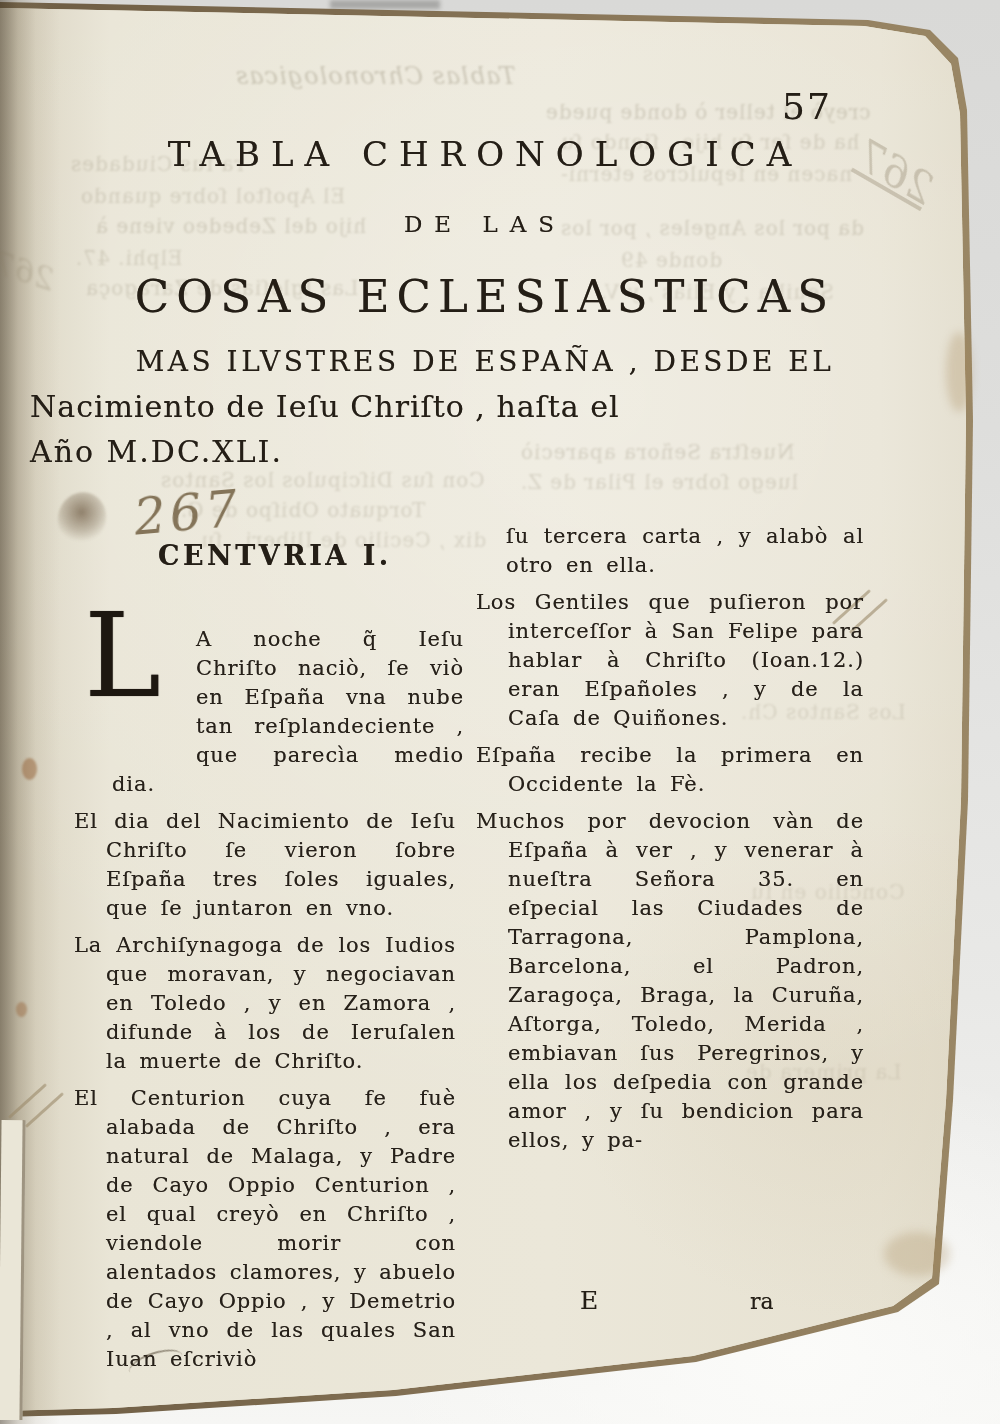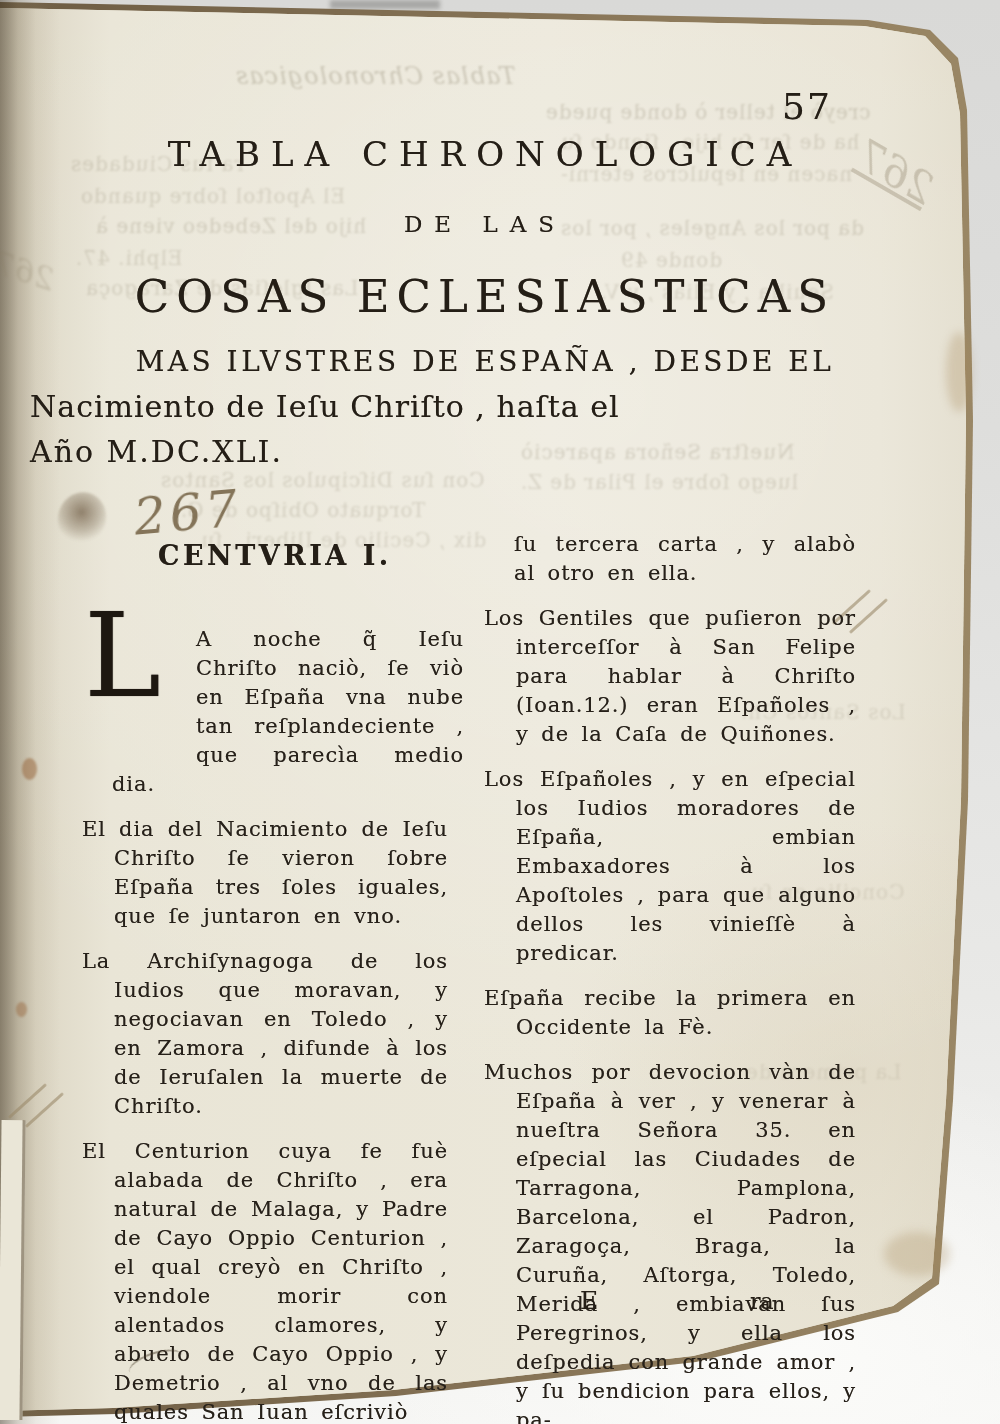--- a/index.html
+++ b/index.html
@@ -43,21 +43,21 @@
   .t2{position:absolute;left:40px;right:70px;top:211px;text-align:center;font-size:23px;letter-spacing:12px;}
   .t3{position:absolute;left:30px;right:60px;top:270px;text-align:center;font-size:45px;letter-spacing:7px;}
   .t4{position:absolute;left:30px;right:60px;top:345px;text-align:center;font-size:28px;letter-spacing:3.5px;}
   .t5{position:absolute;left:30px;right:60px;top:389px;text-align:left;font-size:30px;letter-spacing:1px;}
   .t6{position:absolute;left:30px;right:60px;top:434px;text-align:left;font-size:30px;letter-spacing:2px;}
   .centuria{position:absolute;left:158px;top:540px;font-size:27px;letter-spacing:3.5px;font-weight:bold;}
   .col{position:absolute;font-size:21px;line-height:29px;text-align:justify;
        letter-spacing:.9px;word-spacing:5px;color:#262019;text-shadow:0 0 .45px rgba(38,32,25,.5);}
   .col-left{left:66px;top:625px;width:398px;}
   .col-right{left:468px;top:514px;width:404px;}
-  .entry{margin:16px;padding-left:32px;text-indent:-32px;}
+  .entry{margin:8px;padding-left:32px;text-indent:-32px;}
   .entry.cont{text-indent:0;padding-left:30px;}
   .p-first{margin:0;padding-left:46px;text-indent:0;}
   .dc-spacer{float:left;width:130px;height:118px;margin-left:-46px;}
   .dropcap{position:absolute;left:84px;top:598px;font-size:116px;line-height:1;color:#1d1710;
            text-shadow:0 0 1px rgba(29,23,16,.7);}
   .sig{position:absolute;left:580px;top:1286px;font-size:25px;}
   .catch{position:absolute;left:750px;top:1289px;font-size:22px;}
   
   .hw267{position:absolute;left:134px;top:484px;font-size:50px;font-style:italic;letter-spacing:4px;
          color:#6b5839;opacity:.8;transform:rotate(-5deg);filter:blur(.4px);}
@@ -144,21 +144,20 @@
   <div class="col col-left">
     <p class="p-first"><span class="dc-spacer"></span><span>A noche q̃ Ieſu Chriſto naciò, ſe viò en Eſpaña vna nube tan reſplandeciente , que parecìa medio dia.</span></p>
     <p class="entry">El dia del Nacimiento de Ieſu Chriſto ſe vieron ſobre Eſpaña tres ſoles iguales, que ſe juntaron en vno.</p>
     <p class="entry">La Archiſynagoga de los Iudios que moravan, y negociavan en Toledo , y en Zamora , difunde à los de Ieruſalen la muerte de Chriſto.</p>
     <p class="entry">El Centurion cuya fe fuè alabada de Chriſto , era natural de Malaga, y Padre de Cayo Oppio Centurion , el qual creyò en Chriſto , viendole morir con alentados clamores, y abuelo de Cayo Oppio , y Demetrio , al vno de las quales San Iuan eſcriviò</p>
   </div>
 
   <div class="col col-right">
     <p class="entry cont">ſu tercera carta , y alabò al otro en ella.</p>
     <p class="entry">Los Gentiles que puſieron por interceſſor à San Felipe para hablar à Chriſto (Ioan.12.) eran Eſpañoles , y de la Caſa de Quiñones.</p>
-    <p class="entry">Los Eſpañoles , y en eſpecial los Iudios moradores de Eſpaña, embian Embaxadores à los Apoſtoles , para que alguno dellos les vinieſſè à predicar.</p>
     <p class="entry">Eſpaña recibe la primera en Occidente la Fè.</p>
     <p class="entry">Muchos por devocion vàn de Eſpaña à ver , y venerar à nueſtra Señora 35. en eſpecial las Ciudades de Tarragona, Pamplona, Barcelona, el Padron, Zaragoça, Braga, la Curuña, Aſtorga, Toledo, Merida , embiavan ſus Peregrinos, y ella los deſpedia con grande amor , y ſu bendicion para ellos, y pa-</p>
   </div>
 
   <div class="sig ink">E</div>
   <div class="catch ink">ra</div>
 
   <div class="spot a"></div>
   <div class="spot b"></div>
   <div class="spot c"></div>

